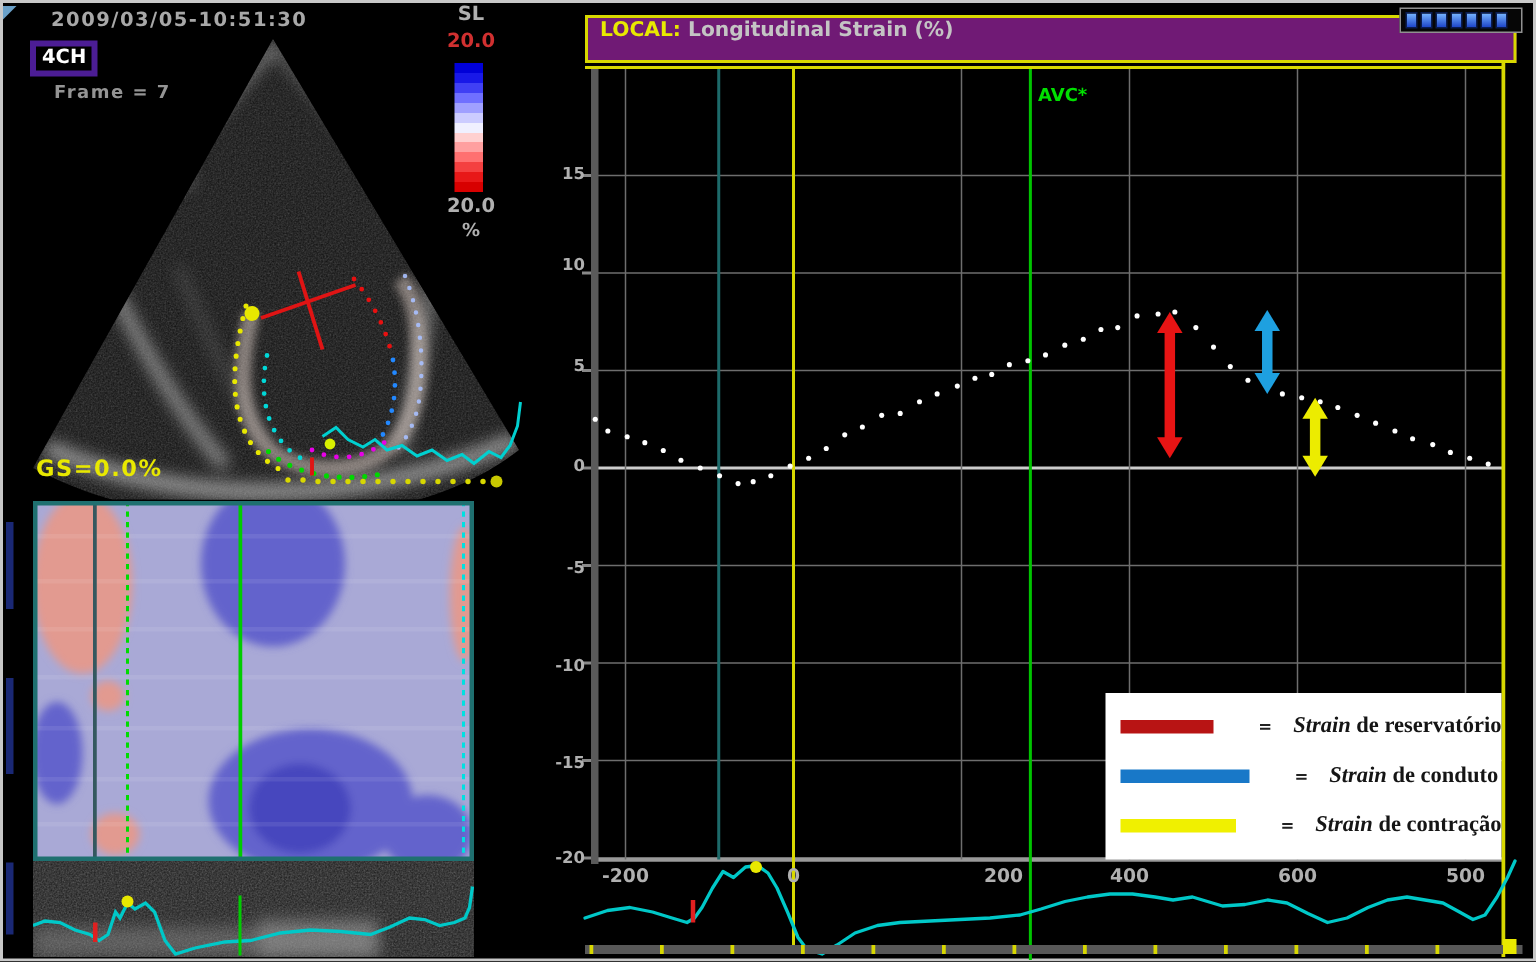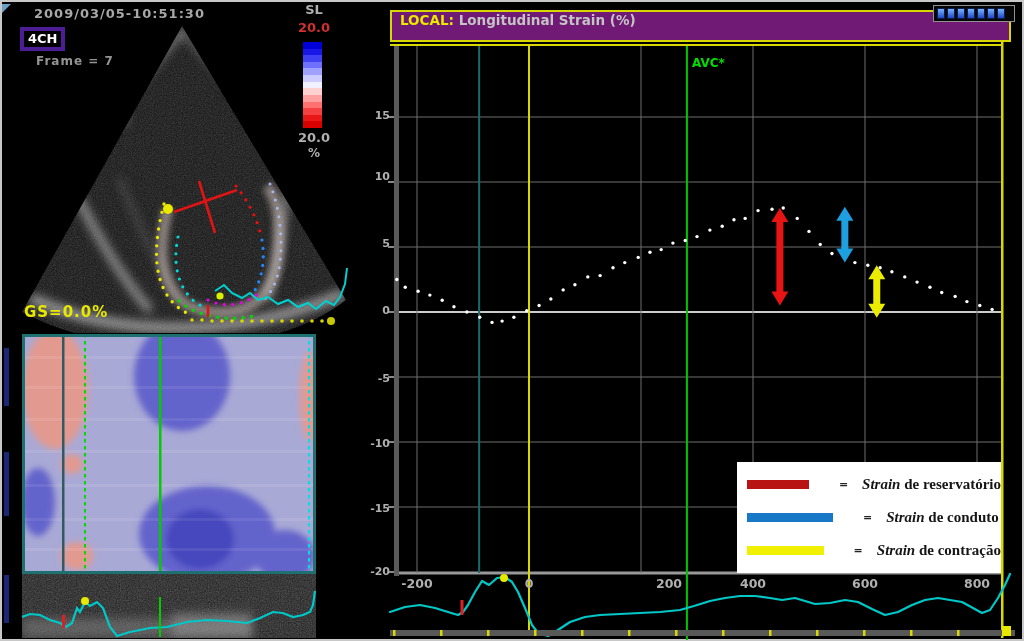--- a/index.html
+++ b/index.html
@@ -295,21 +295,21 @@
   <span class="abs ylab" style="top:372px">-5</span>
   <span class="abs ylab" style="top:437px">-10</span>
   <span class="abs ylab" style="top:502px">-15</span>
   <span class="abs ylab" style="top:565px">-20</span>
 
   <span class="abs xlab" style="left:393px">-200</span>
   <span class="abs xlab" style="left:505px">0</span>
   <span class="abs xlab" style="left:645px">200</span>
   <span class="abs xlab" style="left:729px">400</span>
   <span class="abs xlab" style="left:841px">600</span>
-  <span class="abs xlab" style="left:953px">800</span>
+  <span class="abs xlab" style="left:953px">500</span>
 
   <div class="abs ecgdot"></div>
 
   <div class="abs legend">
     <div class="lrow">
       <span class="lbar" style="background: rgb(184, 20, 20);"></span>
       <span class="leq">=</span>
       <span class="lword">Strain</span>
         <span class="lrest"> de reservatório</span>
     </div>

